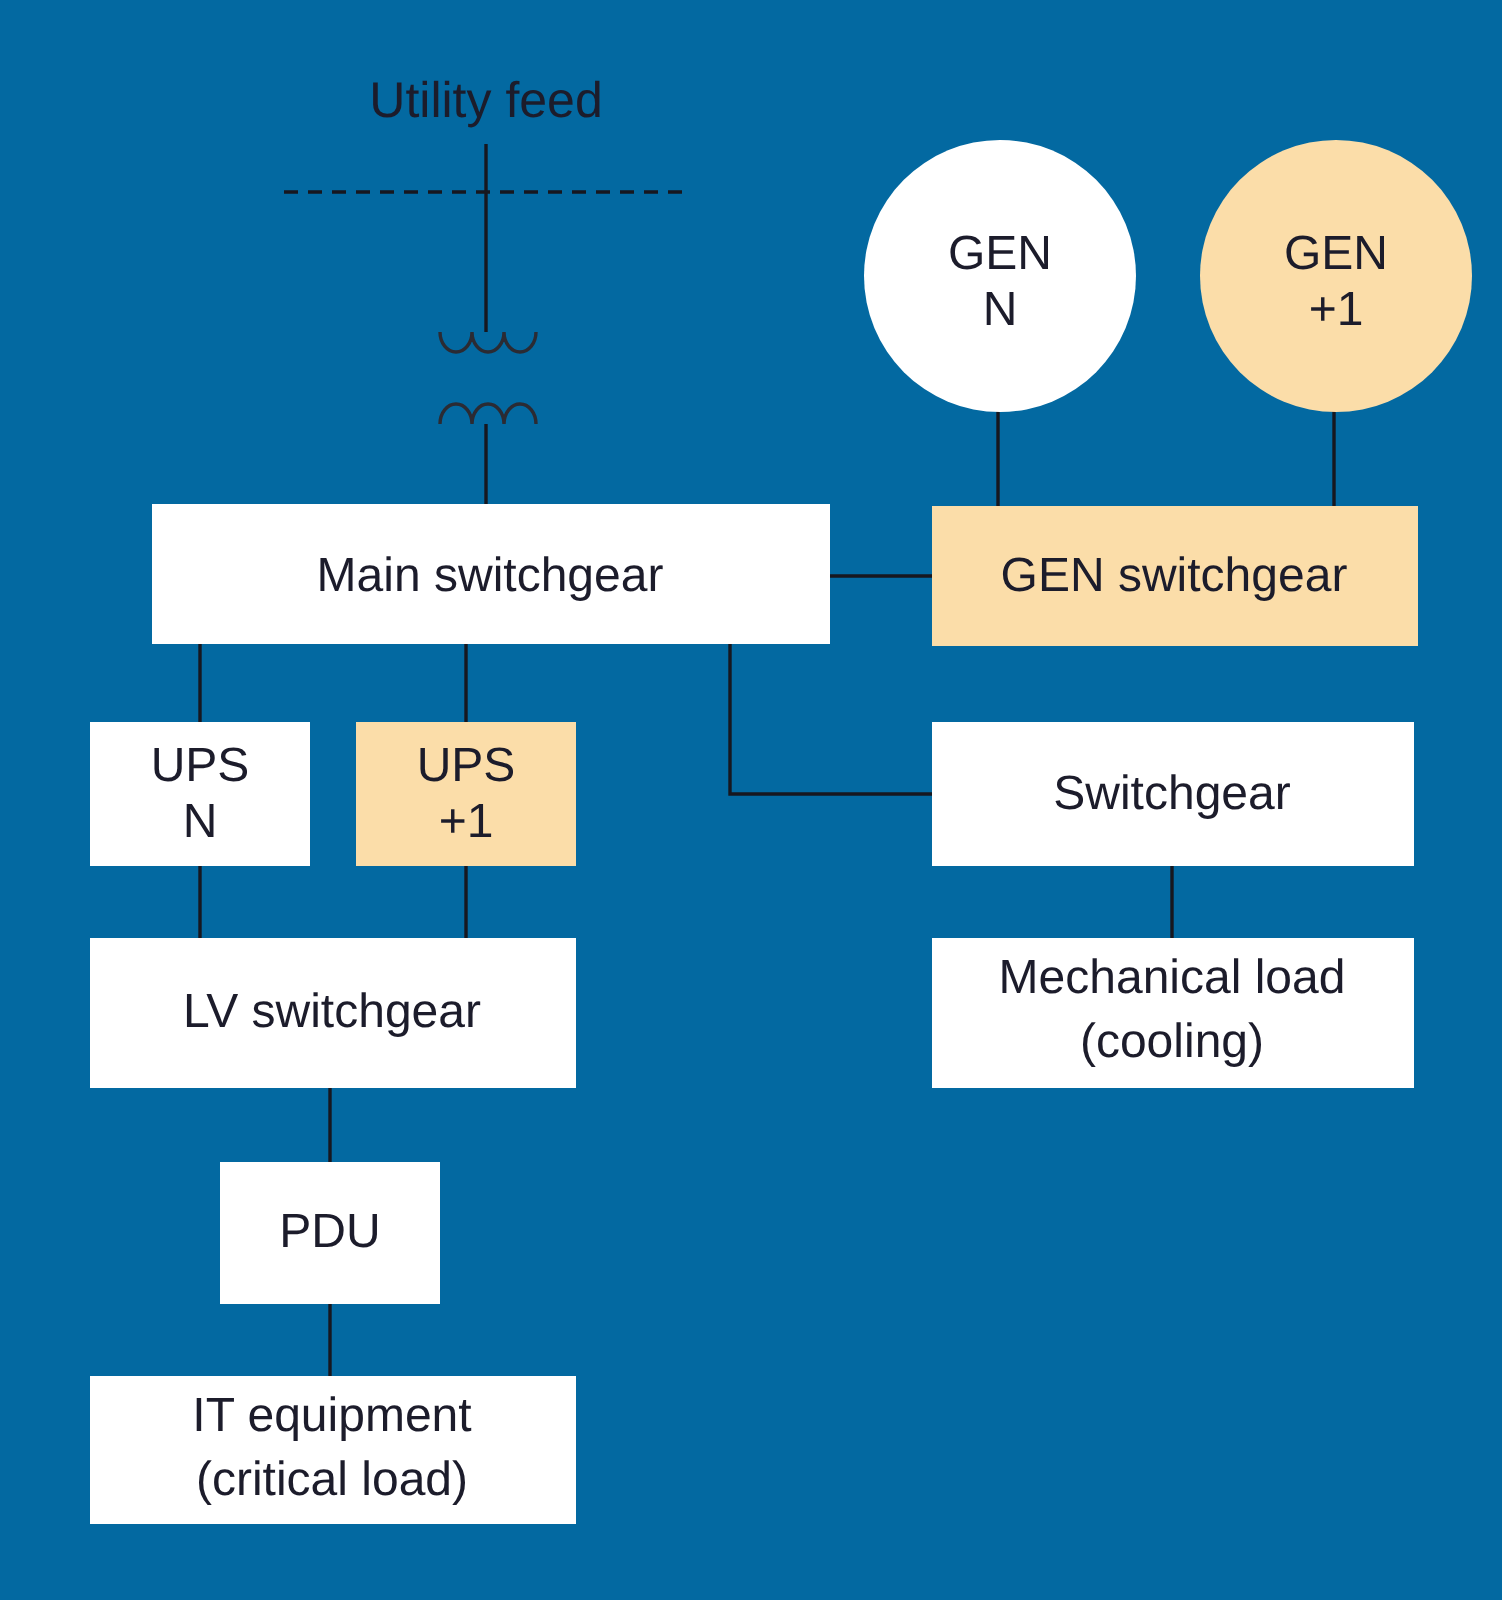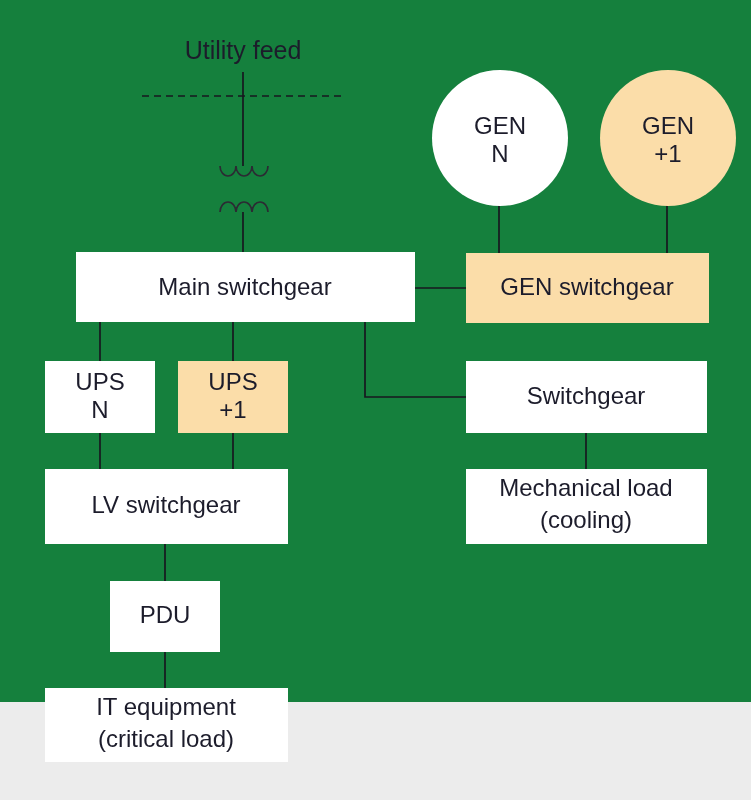--- a/index.html
+++ b/index.html
@@ -9,22 +9,22 @@
   }
   body {
     width: 751px;
     height: 800px;
     overflow: hidden;
     font-family: "Liberation Sans", sans-serif;
   }
   #diagram-root {
     position: relative;
     width: 751px;
-    height: 702px;
-    background: #15803d;
+    height: 800px;
+    background: #0369a1;
   }
   svg.diagram {
     display: block;
     width: 751px;
     height: 800px;
   }
   .node-box {
     fill: #ffffff;
     stroke: none;
   }

